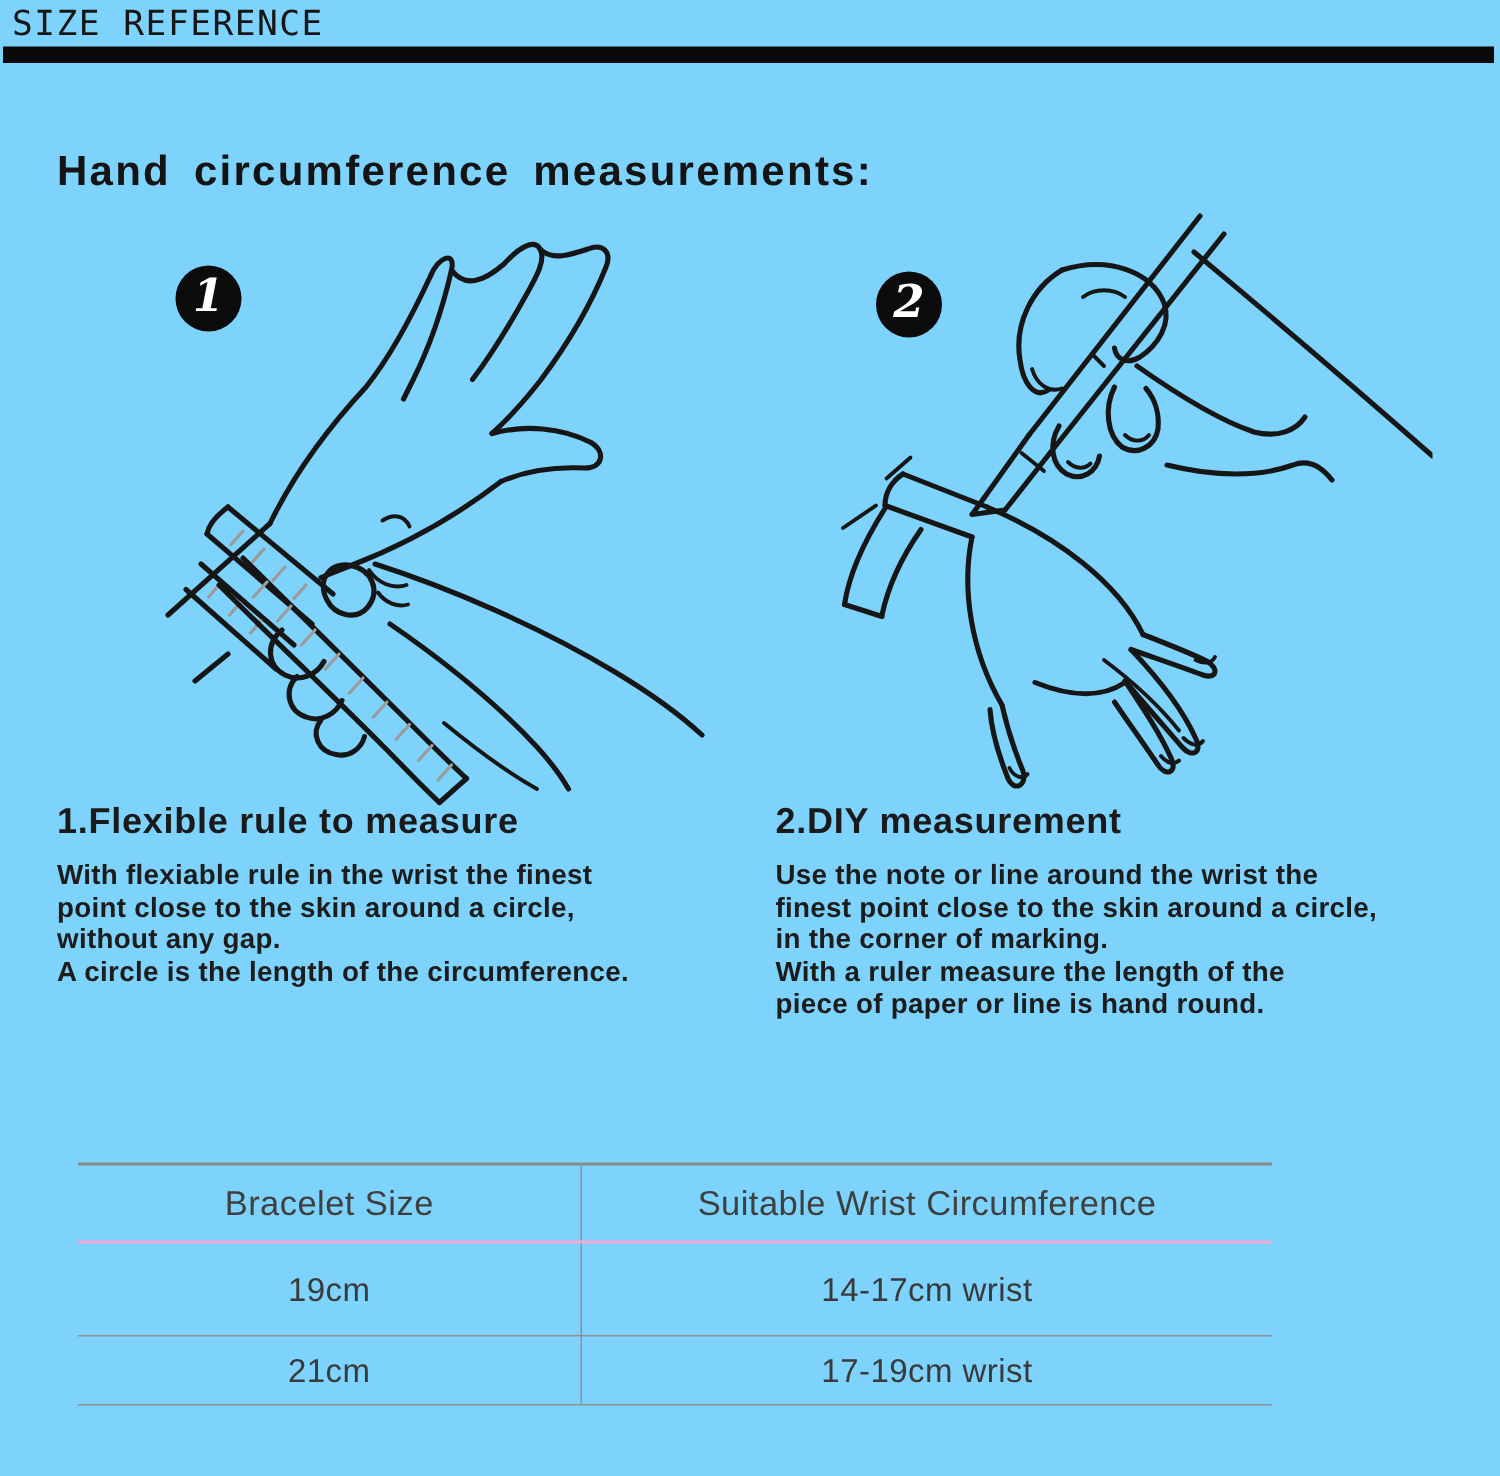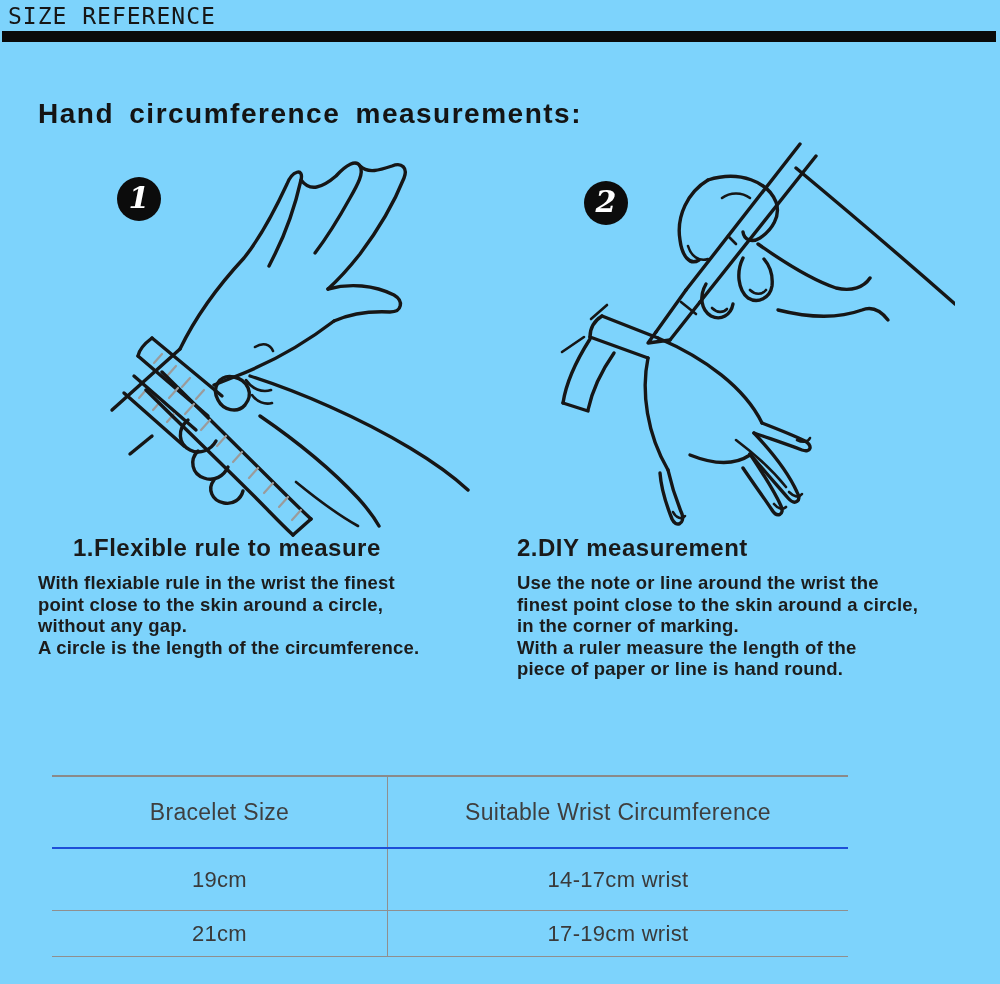--- a/index.html
+++ b/index.html
@@ -39,37 +39,37 @@
   #illus-1 { left:100px; top:148px; }
   #illus-2 { left:500px; top:140px; }
   .ink  { fill:none; stroke:#161616; stroke-width:3.4; stroke-linecap:round; stroke-linejoin:round; }
   .ink2 { fill:none; stroke:#161616; stroke-width:2.6; stroke-linecap:round; stroke-linejoin:round; }
   .tick { fill:none; stroke:#9b9b9b; stroke-width:2.2; stroke-linecap:round; }
   
   .method-title {
     position:absolute; top:534px; font-size:24px; font-weight:bold;
     letter-spacing:0.5px; color:#1a1a1a; white-space:nowrap;
   }
-  #method-1-title { left:38px;margin-left:35px; }
+  #method-1-title { left:38px; }
   #method-2-title { left:517px; }
   .method-desc {
     position:absolute; top:572px; font-size:18.5px; font-weight:bold;
     line-height:21.5px; letter-spacing:0.2px; color:#1c1c1c;
     white-space:pre-line;
   }
   #method-1-desc { left:38px; width:470px; }
   #method-2-desc { left:517px; width:478px; }
   
   .size-table {
     position:absolute; left:52px; top:775px; width:796px;
     border-top:2px solid #8a8a8a;
     font-family:"Liberation Sans", sans-serif;
   }
   .t-row { display:grid; grid-template-columns:336px 460px; }
-  .t-row.header { height:72px; border-bottom:2px solid #1d4ed8; }
+  .t-row.header { height:52px; border-bottom:2px solid #f9a8d4; }
   .t-row.r1 { height:62px; border-bottom:1.5px solid #8f8f8f; }
   .t-row.r2 { height:46px; border-bottom:1.5px solid #8f8f8f;text-align:right; }
   .t-row.r3 { height:46px; border-bottom:2px solid #8a8a8a; }
   .t-cell {
     display:flex; align-items:center; justify-content:center;
     font-size:22px; color:#3a3a3a; letter-spacing:0.3px;
   }
   .t-cell.first { border-right:1.5px solid #8f8f8f; }
   .t-row.header .t-cell { font-size:23px; color:#3f3f3f; }
 </style>

